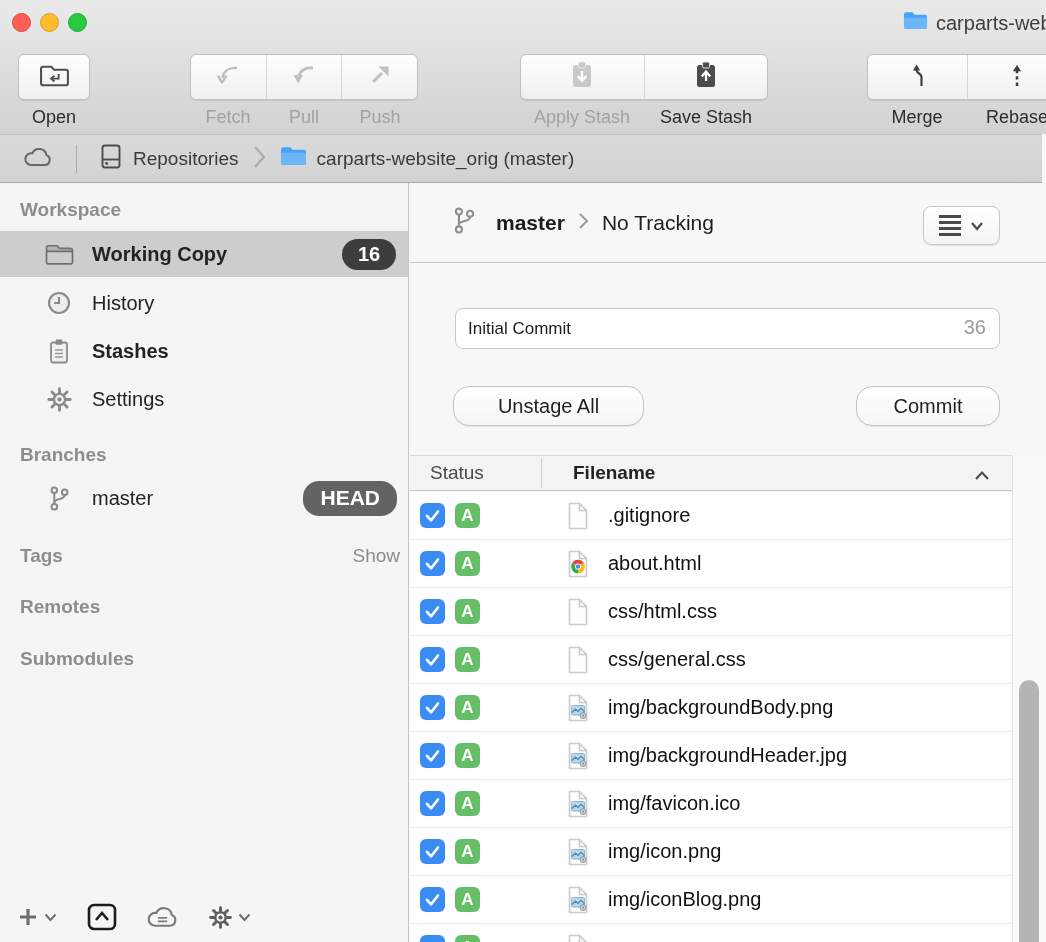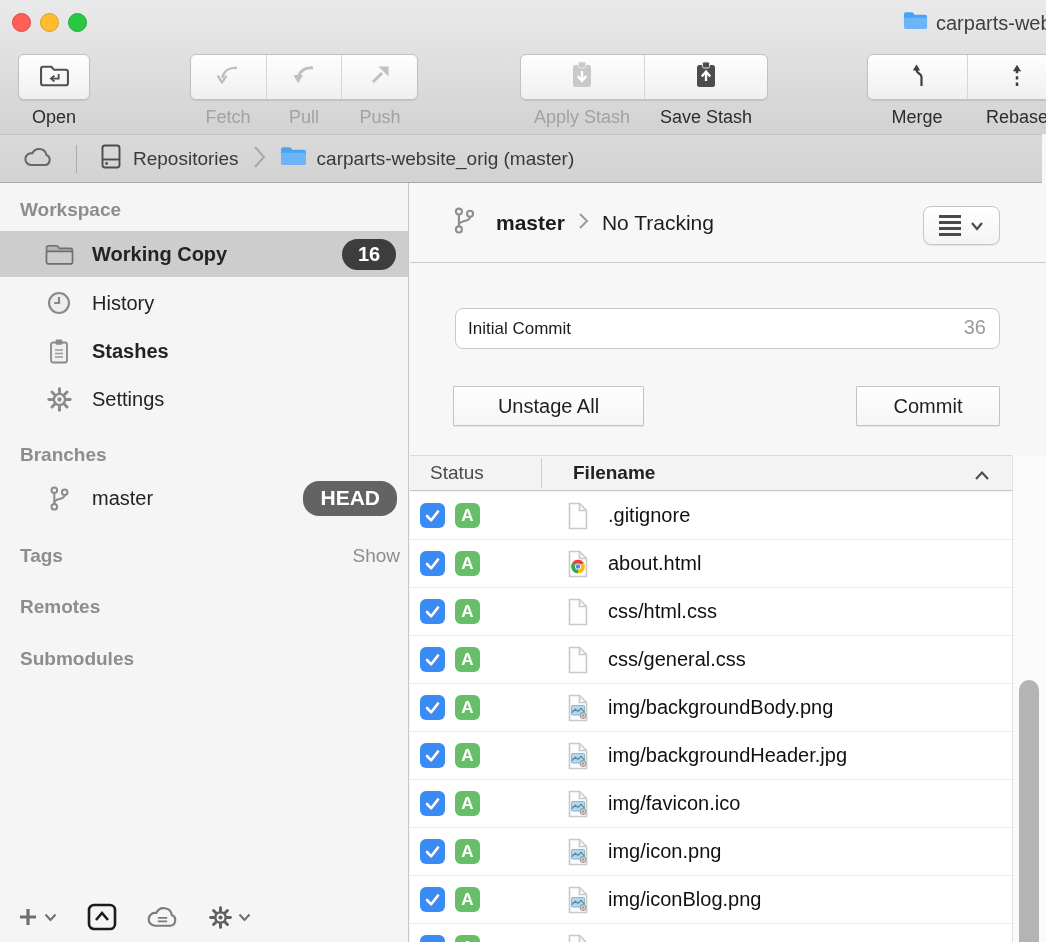--- a/index.html
+++ b/index.html
@@ -71,21 +71,21 @@
               background:linear-gradient(#ffffff,#f4f4f4); border:1px solid #c6c6c6; border-radius:8px;
               box-shadow:0 1px 1px rgba(0,0,0,.08); display:flex; align-items:center; justify-content:center; gap:9px; }
   .hamburger { display:flex; flex-direction:column; gap:3px; }
   .hamburger i { display:block; width:22px; height:3px; background:#4a4a4a; }
 
   .commit-input { position:absolute; left:45px; right:46px; top:125px; height:41px;
                   border:1px solid #c9c9c9; border-radius:8px; background:#fff;
                   font-family:inherit; font-size:17px; color:#1c1c1c; padding:0 50px 0 12px; outline:none; }
   .char-count { position:absolute; right:60px; top:133px; font-size:20px; color:#9b9b9b;margin-left:16px; }
   .push-btn { position:absolute; top:203px; height:40px; background:linear-gradient(#ffffff,#f6f6f6);
-              border:1px solid #c3c3c3; border-radius:1px; box-shadow:0 1px 1px rgba(0,0,0,.07);
+              border:1px solid #c3c3c3; border-radius:16px; box-shadow:0 1px 1px rgba(0,0,0,.07);
               font-family:inherit; font-size:20px; color:#1f1f1f; }
   .btn-unstage { left:43px; width:191px; }
   .btn-commit { right:46px; width:144px; }
 
   
   .table-head { position:absolute; top:272px; left:0; right:34px; height:36px; background:#f3f3f3;
                 border-top:1px solid #d9d9d9; border-bottom:1px solid #c7c7c7; }
   .th-status { position:absolute; left:20px; top:6px; font-size:19px; color:#4a4a4a; }
   .th-div { position:absolute; left:131px; top:2px; bottom:2px; width:1px; background:#cfcfcf; }
   .th-filename { position:absolute; left:163px; top:6px; font-size:19px; font-weight:700; color:#222; }

